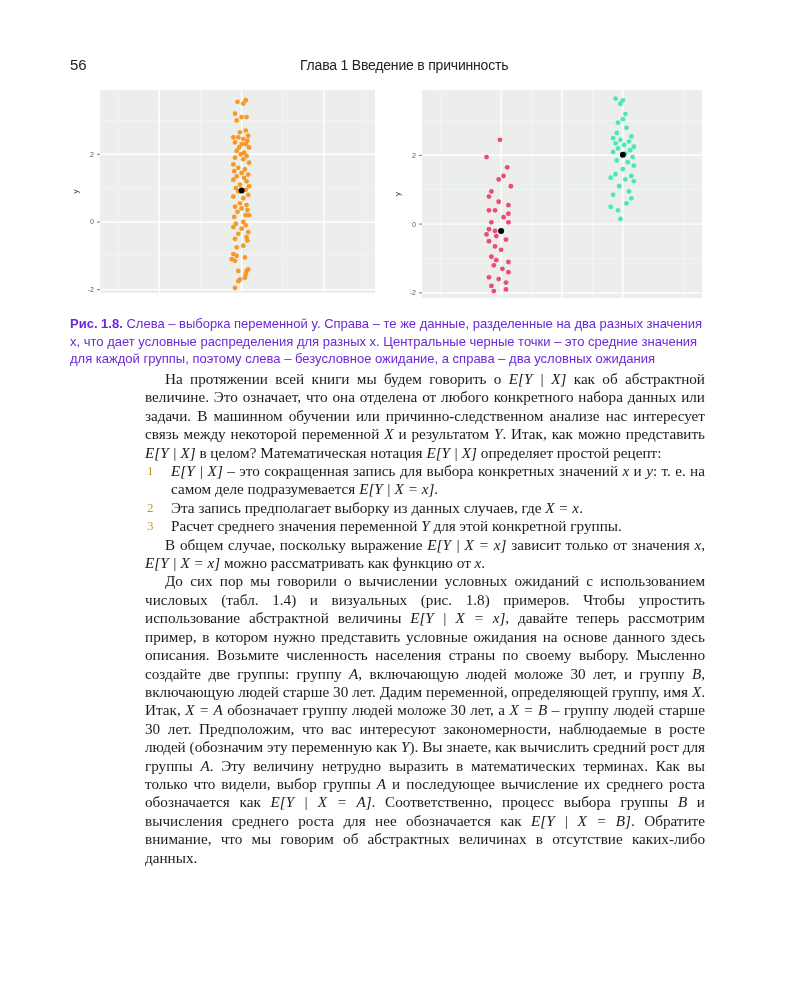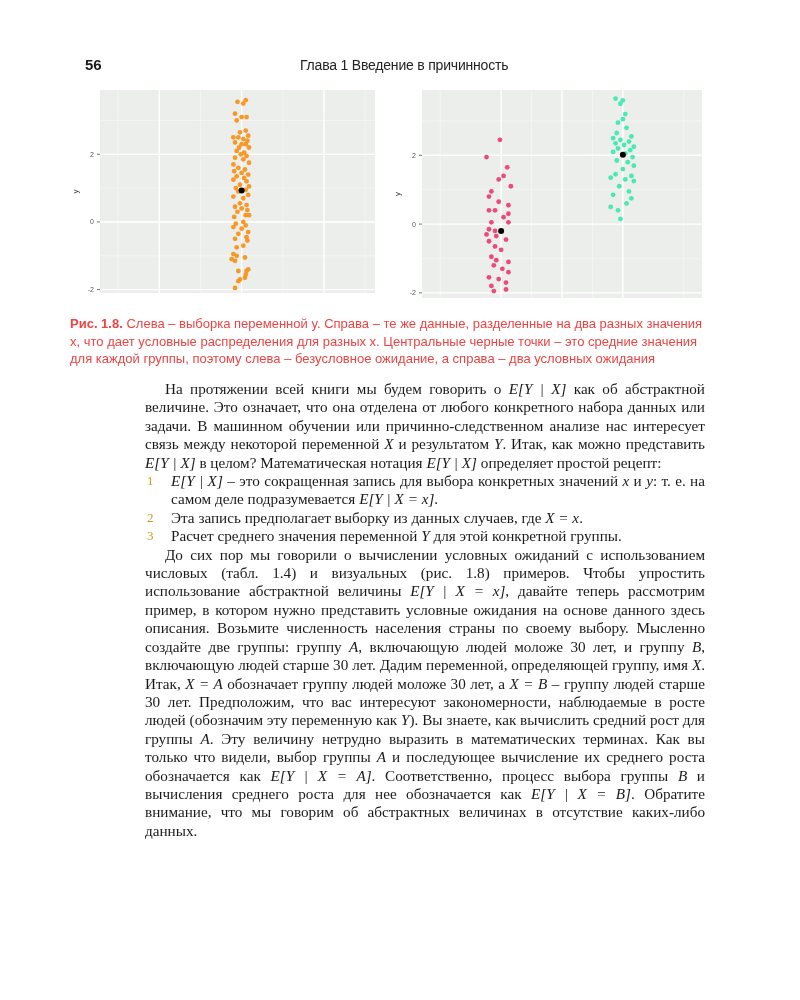--- a/index.html
+++ b/index.html
@@ -1,26 +1,26 @@
 <!DOCTYPE html>
 <html><head>
 <meta charset="utf-8">
 <style>
   html, body { margin:0; padding:0; background:#ffffff; }
   body { width:800px; height:1000px; position:relative; overflow:hidden; font-family:"Liberation Serif", serif; color:#1a1a1a; }
-  .page-num { position:absolute; left:70px; top:56px; font-family:"Liberation Sans", sans-serif; font-weight:bold; font-size:15px;margin-left:15px; }
+  .page-num { position:absolute; left:70px; top:56px; font-family:"Liberation Sans", sans-serif; font-weight:normal; font-size:15px; }
   .running-head { position:absolute; left:300px; top:57px; font-family:"Liberation Sans", sans-serif; font-size:14px; color:#222; letter-spacing:-0.2px; }
   .running-head .chap { margin-right:0; }
   .running-head .title { }
   .chart { position:absolute; }
   #chart-left { left:62px; top:86px; width:318px; height:212px; }
   #chart-right { left:392px; top:86px; width:316px; height:216px; }
-  .caption { position:absolute; left:70px; top:315px; width:640px; font-family:"Liberation Sans", sans-serif; font-size:13px; line-height:17.5px; color:#ef4444; }
+  .caption { position:absolute; left:70px; top:315px; width:640px; font-family:"Liberation Sans", sans-serif; font-size:13px; line-height:17.5px; color:#6d28d9; }
   .caption b { font-weight:bold; }
-  .body { position:absolute; left:145px; top:380px; width:560px; font-size:15.2px; line-height:18.4px; text-align:justify; }
+  .body { position:absolute; left:145px; top:370px; width:560px; font-size:15.2px; line-height:18.4px; text-align:justify; }
   .body p { margin:0; text-indent:20px; }
   .body ol { list-style:none; margin:0; padding:0; }
   .body li { position:relative; padding-left:26px; text-indent:0; }
   .body li .num { position:absolute; left:2px; top:0; color:#c49a1e; font-size:13px; }
   .m { font-style:italic; }
 </style>
 </head>
 <body>
 
 <div class="page-num">56</div>
@@ -234,14 +234,15 @@
   <b>Рис. 1.8.</b><span> Слева – выборка переменной y. Справа – те же данные, разделенные на два разных значения x, что дает условные распределения для разных x. Центральные черные точки – это средние значения для каждой группы, поэтому слева – безусловное ожидание, а справа – два условных ожидания</span>
 </div>
 
 <div class="body">
   <p id="p1">На протяжении всей книги мы будем говорить о <span class="m">E[Y | X]</span> как об абстрактной величине. Это означает, что она отделена от любого конкретного набора данных или задачи. В машинном обучении или причинно-следственном анализе нас интересует связь между некоторой переменной <span class="m">X</span> и результатом <span class="m">Y</span>. Итак, как можно представить <span class="m">E[Y | X]</span> в целом? Математическая нотация <span class="m">E[Y | X]</span> определяет простой рецепт:</p>
   <ol id="list1">
       <li><span class="num">1</span><span class="m">E[Y | X]</span> – это сокращенная запись для выбора конкретных значений <span class="m">x</span> и <span class="m">y</span>: т. е. на самом деле подразумевается <span class="m">E[Y | X = x]</span>.</li>
       <li><span class="num">2</span>Эта запись предполагает выборку из данных случаев, где <span class="m">X = x</span>.</li>
       <li><span class="num">3</span>Расчет среднего значения переменной <span class="m">Y</span> для этой конкретной группы.</li>
     </ol>
+  <p id="p2">В общем случае, поскольку выражение <span class="m">E[Y | X = x]</span> зависит только от значения <span class="m">x</span>, <span class="m">E[Y | X = x]</span> можно рассматривать как функцию от <span class="m">x</span>.</p>
   <p id="p3">До сих пор мы говорили о вычислении условных ожиданий с использованием числовых (табл. 1.4) и визуальных (рис. 1.8) примеров. Чтобы упростить использование абстрактной величины <span class="m">E[Y | X = x]</span>, давайте теперь рассмотрим пример, в котором нужно представить условные ожидания на основе данного здесь описания. Возьмите численность населения страны по своему выбору. Мысленно создайте две группы: группу <span class="m">A</span>, включающую людей моложе 30 лет, и группу <span class="m">B</span>, включающую людей старше 30 лет. Дадим переменной, определяющей группу, имя <span class="m">X</span>. Итак, <span class="m">X = A</span> обозначает группу людей моложе 30 лет, а <span class="m">X = B</span> – группу людей старше 30 лет. Предположим, что вас интересуют закономерности, наблюдаемые в росте людей (обозначим эту переменную как <span class="m">Y</span>). Вы знаете, как вычислить средний рост для группы <span class="m">A</span>. Эту величину нетрудно выразить в математических терминах. Как вы только что видели, выбор группы <span class="m">A</span> и последующее вычисление их среднего роста обозначается как <span class="m">E[Y | X = A]</span>. Соответственно, процесс выбора группы <span class="m">B</span> и вычисления среднего роста для нее обозначается как <span class="m">E[Y | X = B]</span>. Обратите внимание, что мы говорим об абстрактных величинах в отсутствие каких-либо данных.</p>
 </div>
 
 </body></html>

